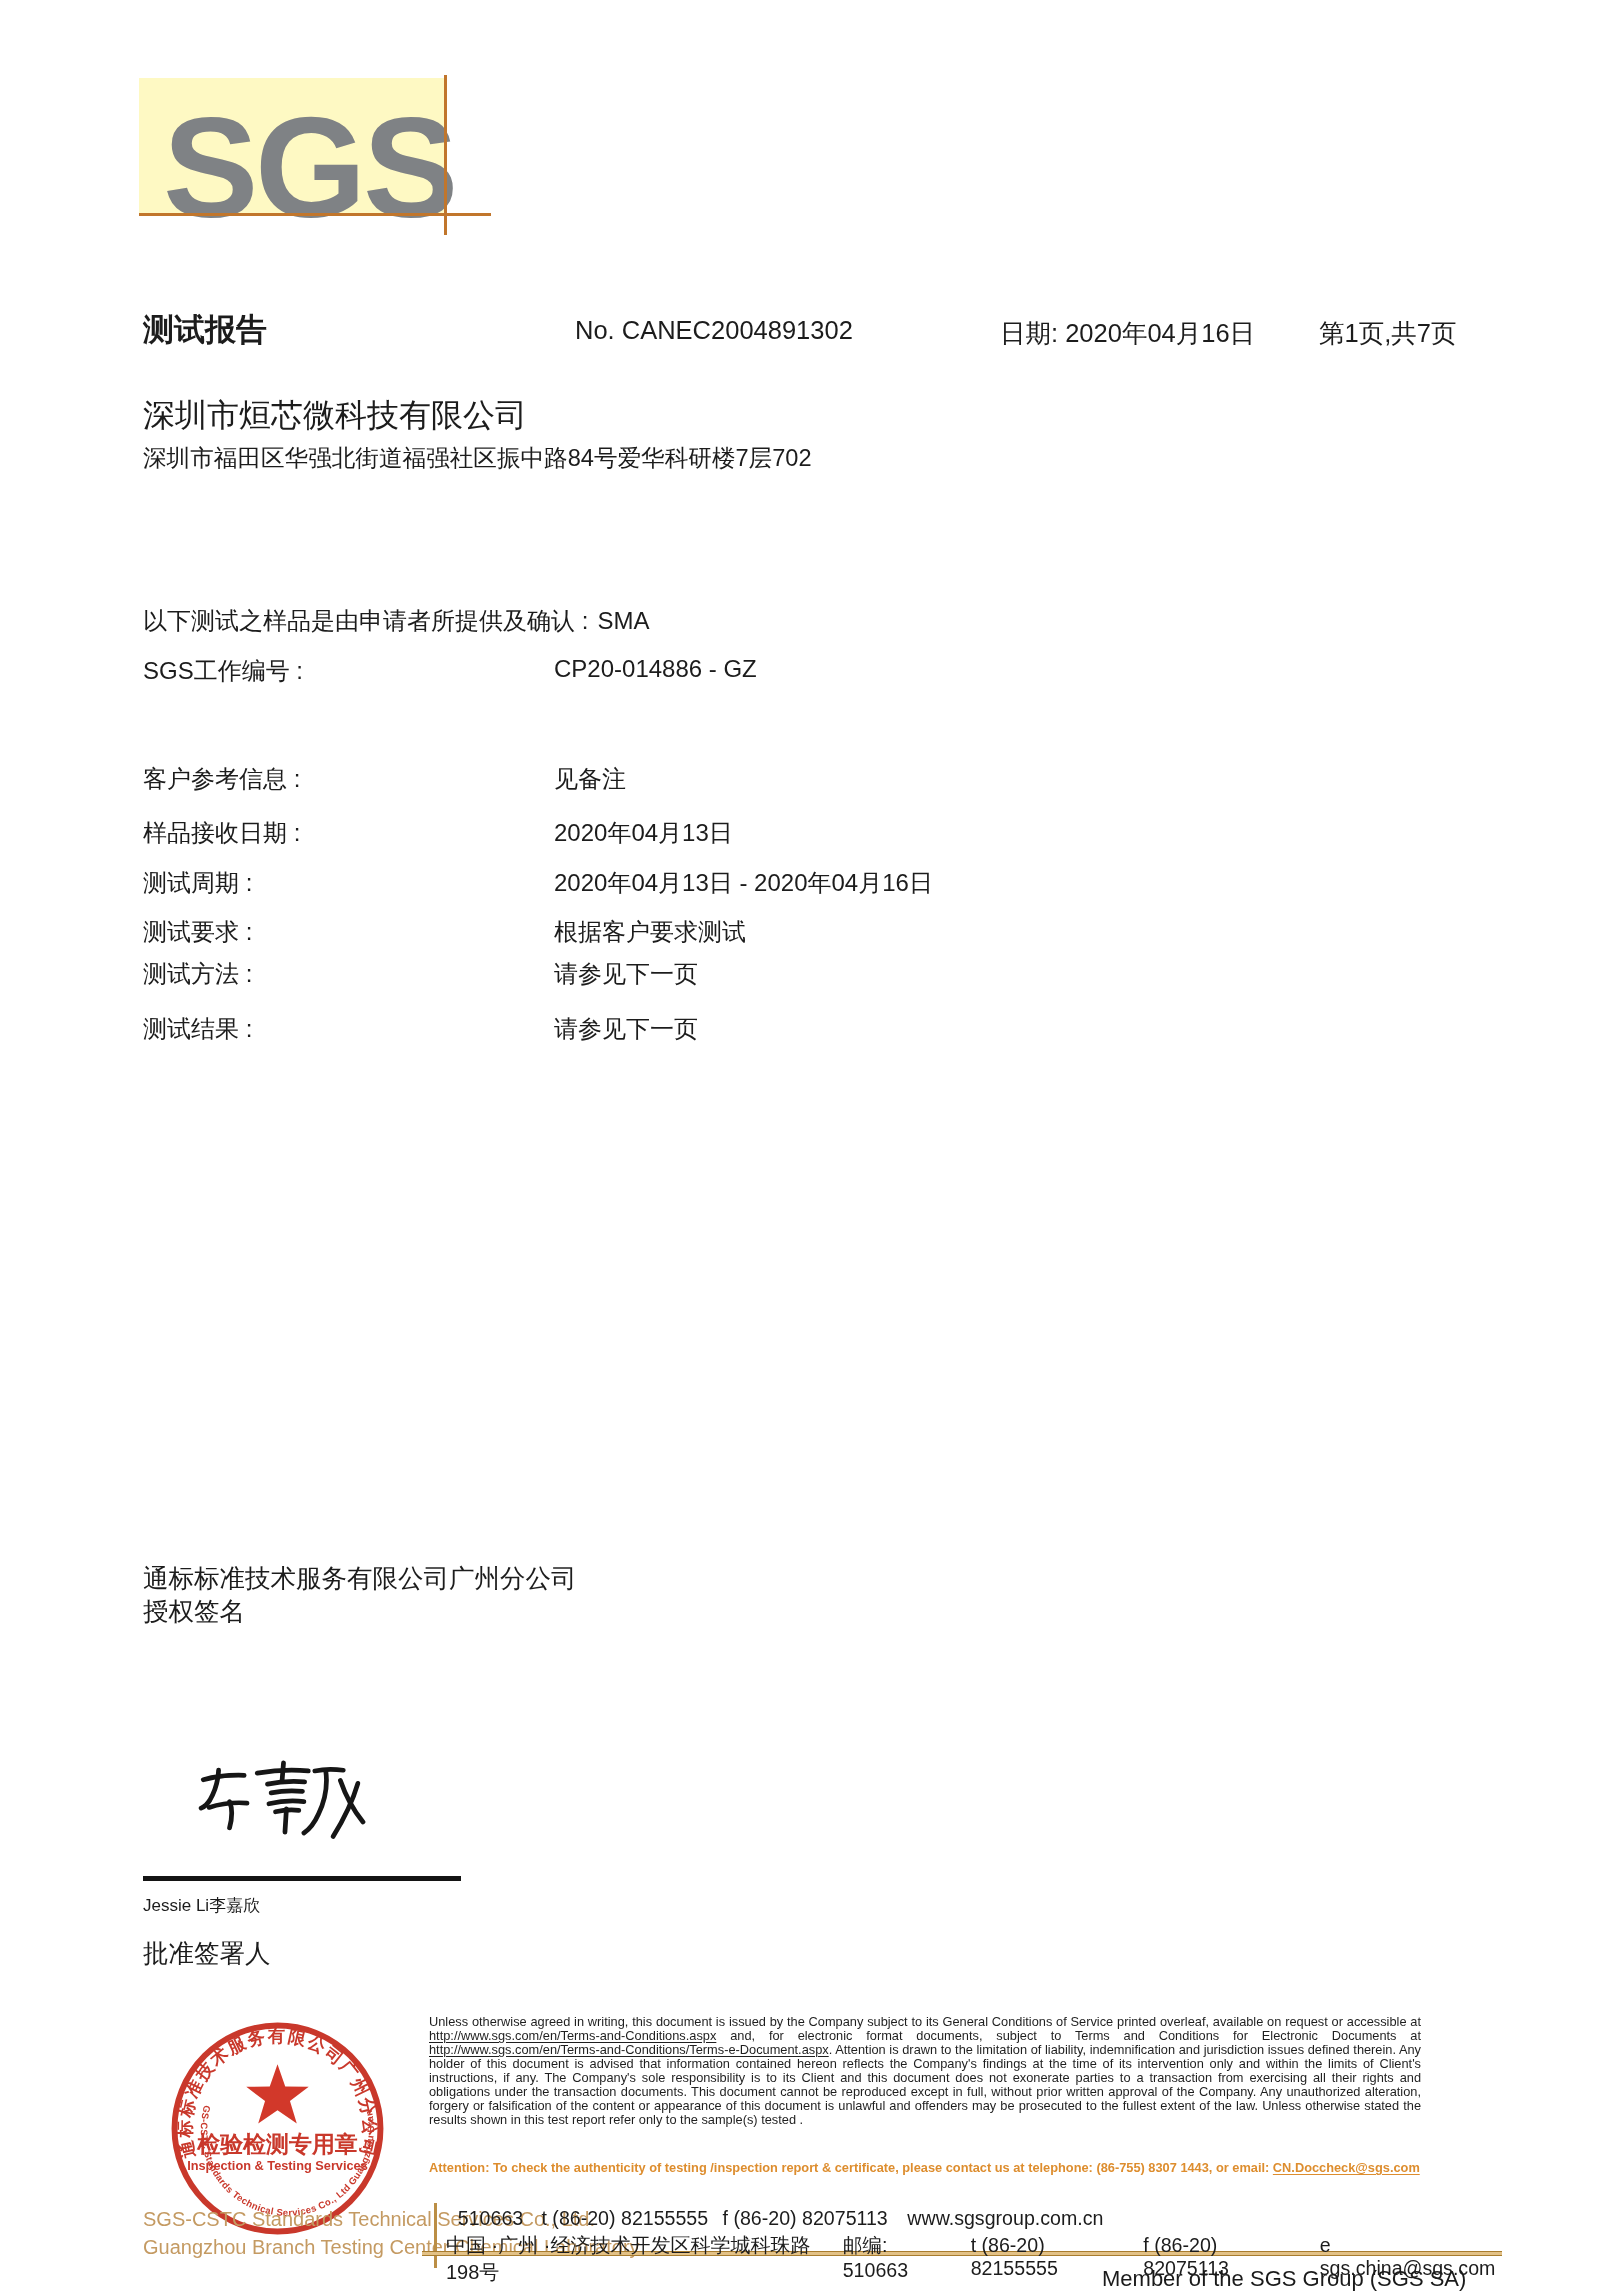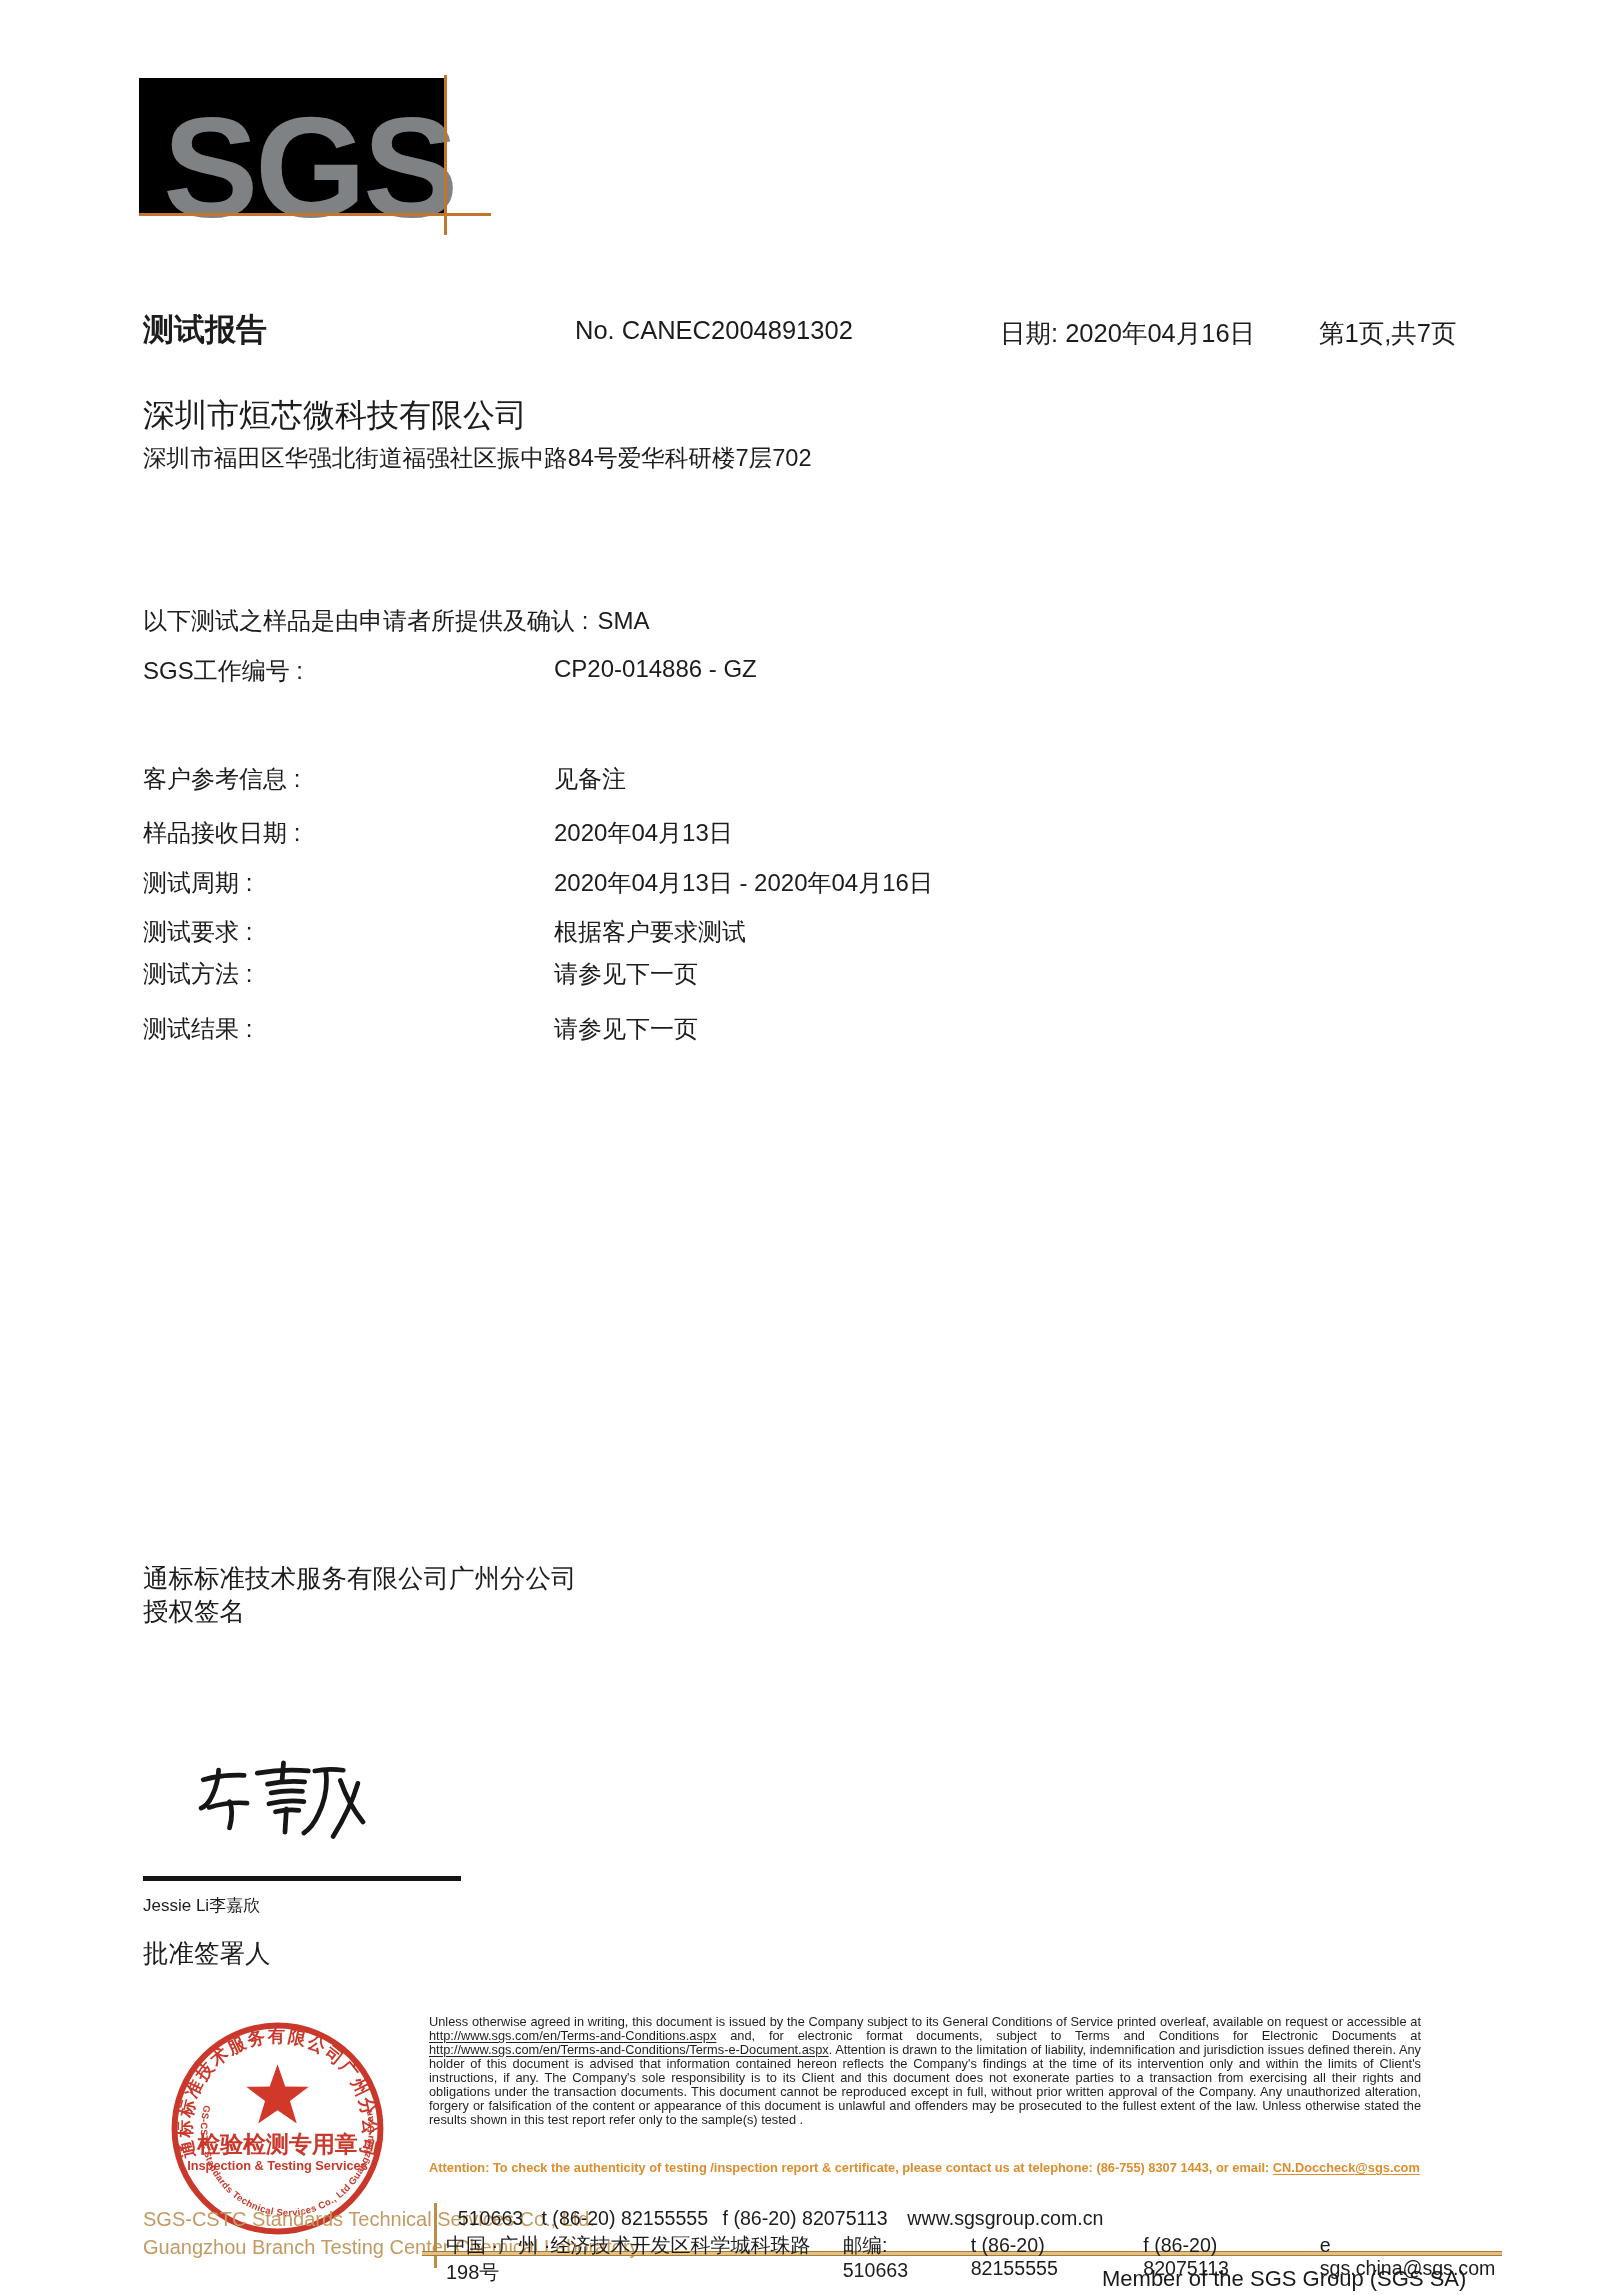--- a/index.html
+++ b/index.html
@@ -3,21 +3,21 @@
 <meta charset="utf-8">
 <style>
   html,body{margin:0;padding:0;background:#888;}
   .page{
     position:relative;width:1623px;height:2295px;background:#ffffff;
     font-family:"Liberation Sans","DejaVu Sans",sans-serif;color:#1c1c1c;
     overflow:hidden;margin:0 auto;
   }
   .abs{position:absolute;}
   
-  .logo-square{left:139px;top:78px;width:307px;height:136px;background:#000000;}
+  .logo-square{left:139px;top:78px;width:307px;height:136px;background:#fef9c3;}
   .logo-text{left:164px;top:98px;font-size:143px;font-weight:700;line-height:1;
     color:#7f8285;letter-spacing:-3.3px;transform:scaleY(1.0);}
   .logo-hline{left:139px;top:213px;width:352px;height:3.3px;background:#c1762c;}
   .logo-vline{left:444px;top:75px;width:3.3px;height:160px;background:#c1762c;}
   
   .doc-title{left:143px;top:309px;font-size:31px;font-weight:700;}
   .report-no{left:575px;top:316px;font-size:25.5px;}
   .report-date{left:1000px;top:316px;font-size:25.5px;}
   .page-info{left:1319px;top:316px;font-size:25.5px;}
   

